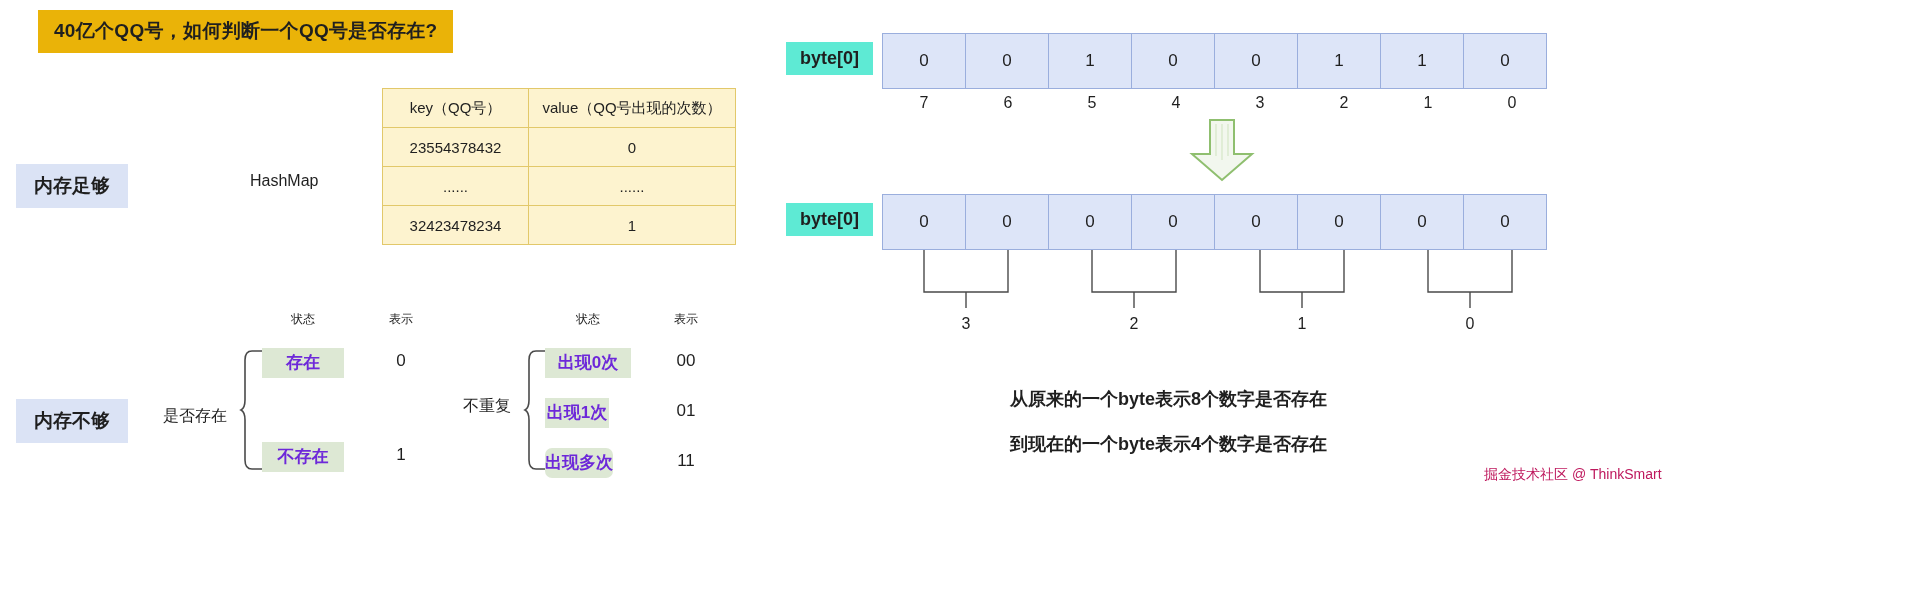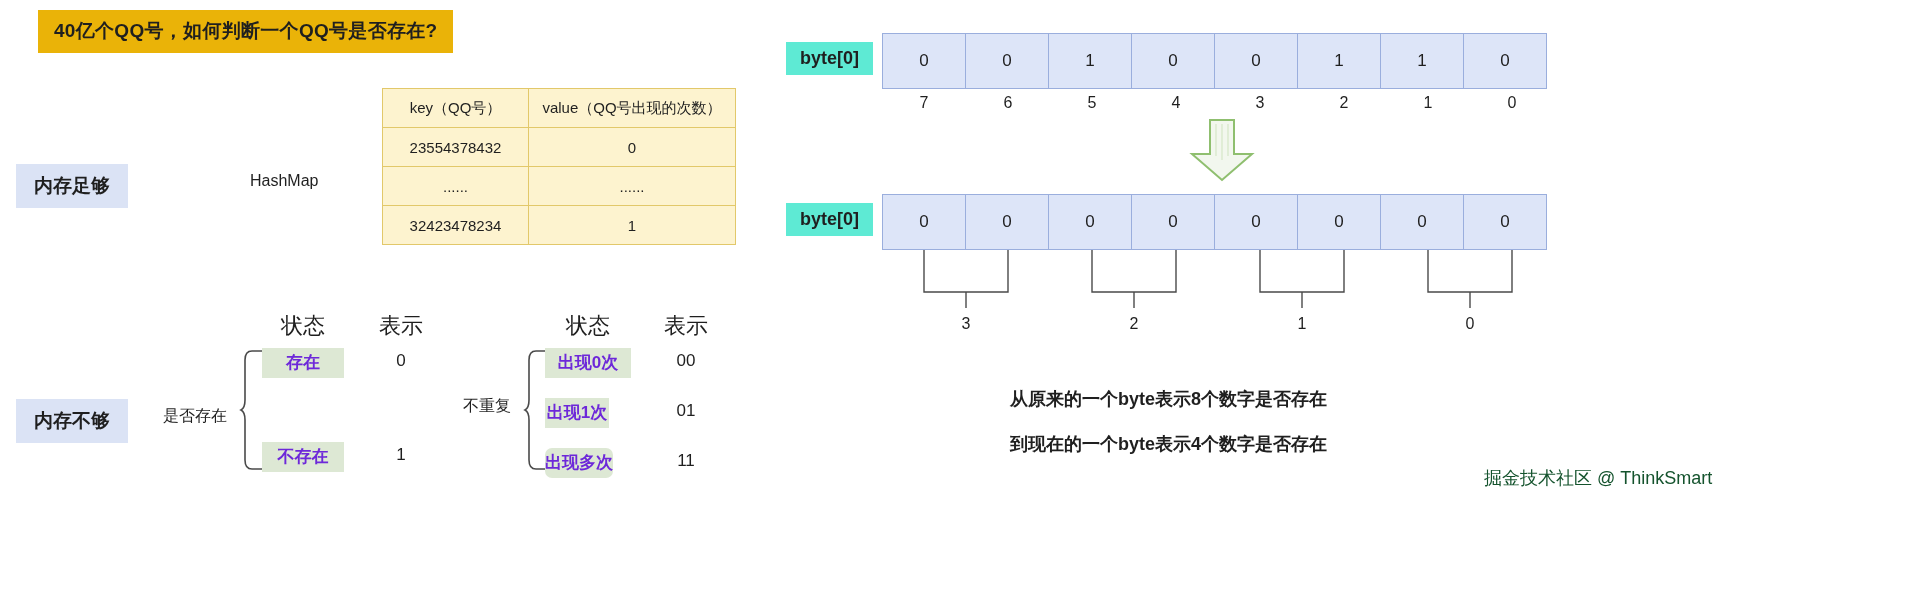--- a/index.html
+++ b/index.html
@@ -65,21 +65,21 @@
     height: 39px;
     padding: 0 10px;
     white-space: nowrap;
   }
   .hm-table td.col-k { width: 146px; }
   .hm-table td.col-v { width: 207px; }
   .hm-table tr:first-child td { font-weight: 400; }
 
   
   .hdr-lbl {
-    font-size: 22px; color: #1f1f1f; white-space: nowrap; text-align: center;
+    font-size: 12px; color: #1f1f1f; white-space: nowrap; text-align: center;
   }
   .state-box {
     background: #dde8d4;
     font-size: 17px;
     font-weight: 700;
     color: #6d28d9;
     width: 82px;
     height: 30px;
     line-height: 30px;
     text-align: center;
@@ -101,21 +101,21 @@
   }
   .byte-cell:first-child { margin-left: 0; }
   .idx-lbl {
     font-size: 16px; color: #1f1f1f; text-align: center; width: 84px;
   }
   .idx-row { display: flex; }
 
   .note-line { font-size: 18px; color: #1f1f1f; white-space: nowrap; font-weight: 700; }
 
   .watermark {
-    font-size: 18px; color: #14532d; white-space: nowrap;
+    font-size: 14px; color: #be185d; white-space: nowrap;
   }
 
   svg { overflow: visible; }
 </style>
 </head>
 <body>
 
 <div id="root">
 
   <div class="abs title-banner">40亿个QQ号，如何判断一个QQ号是否存在?</div>

